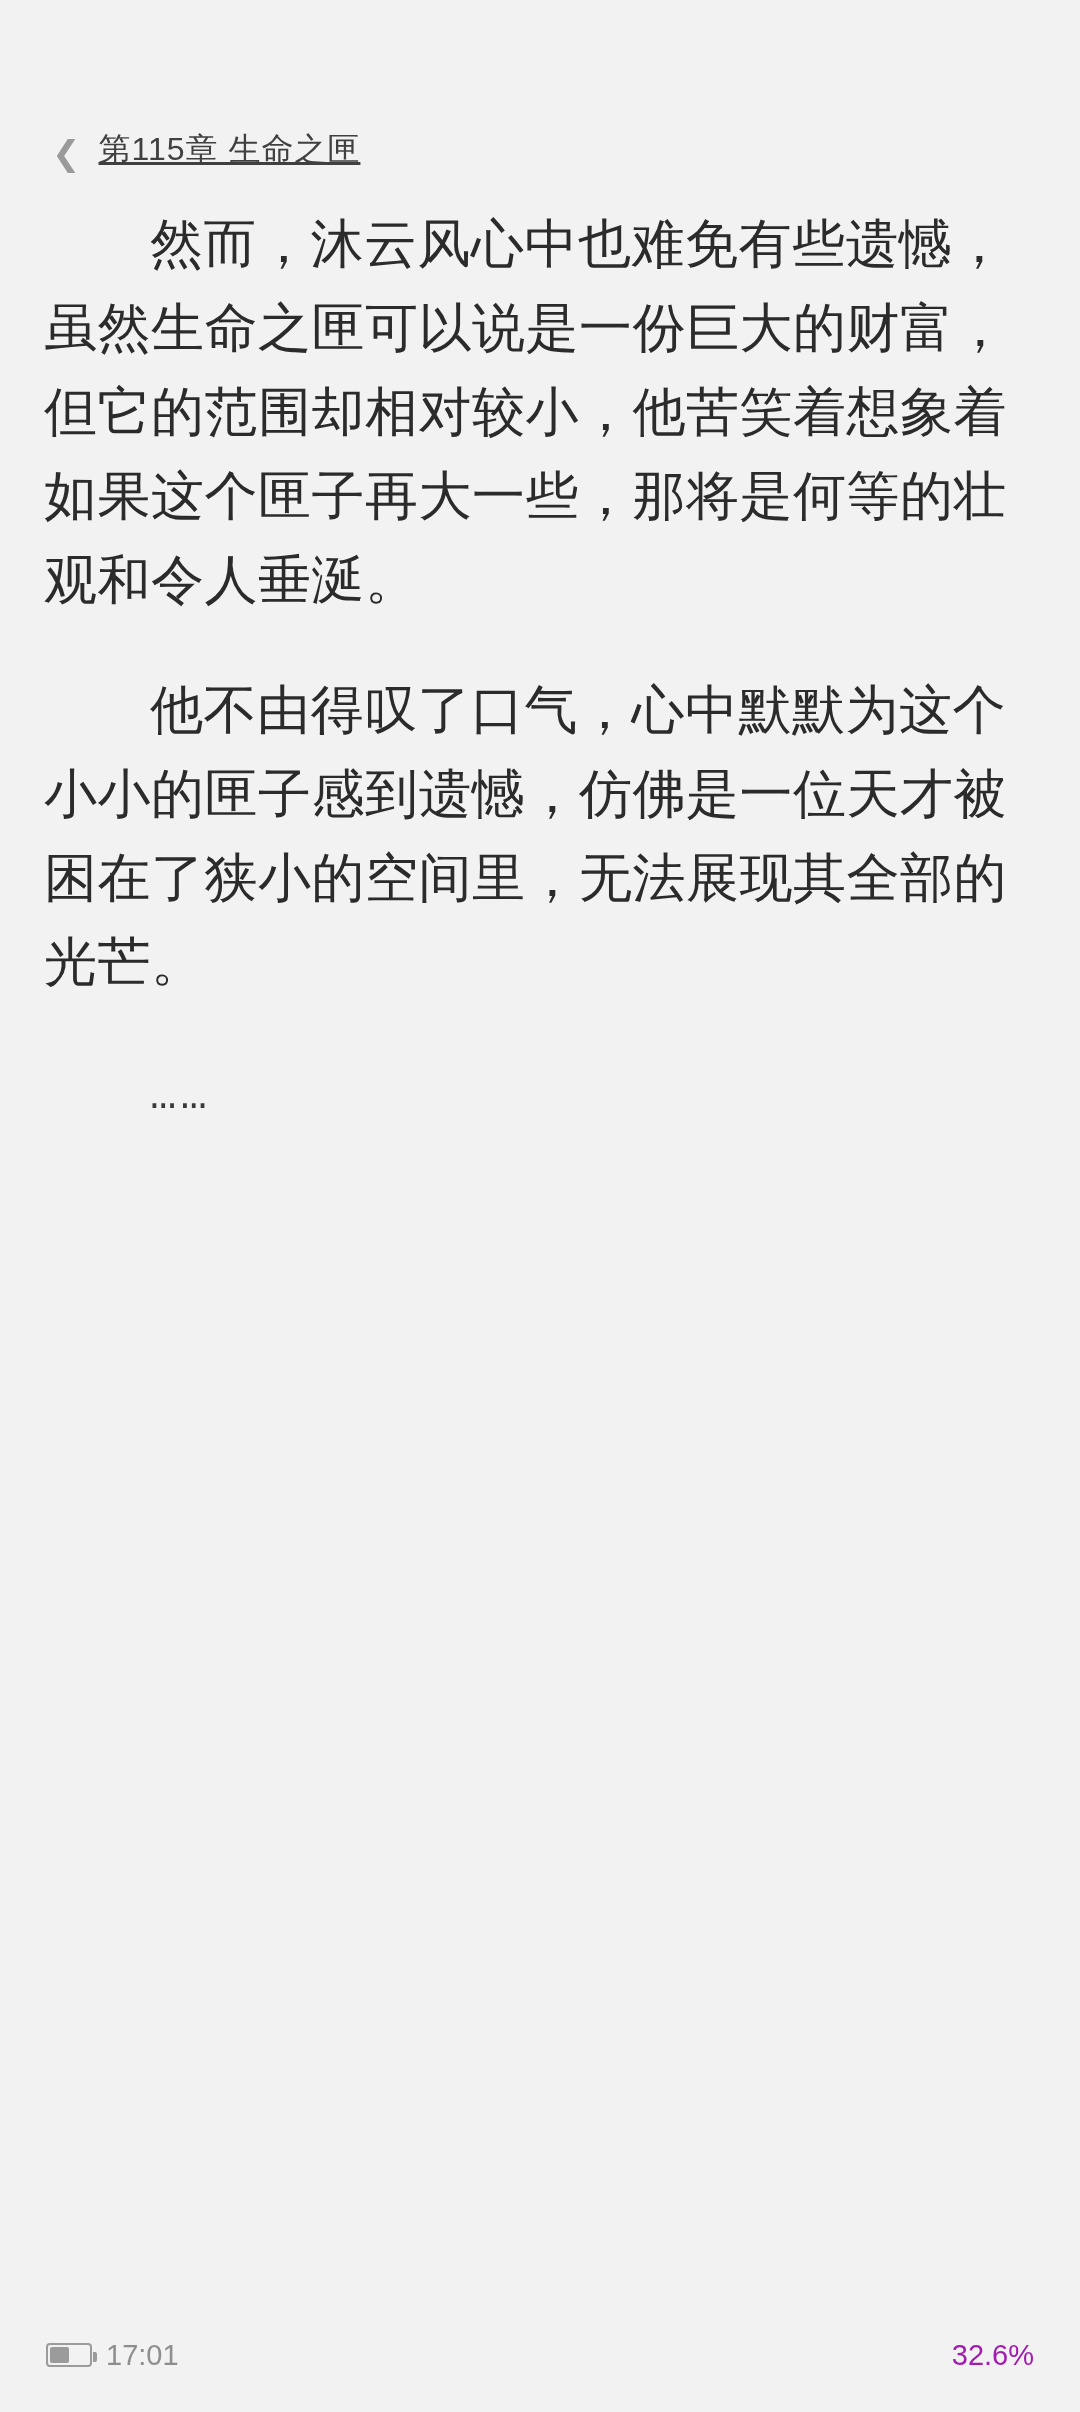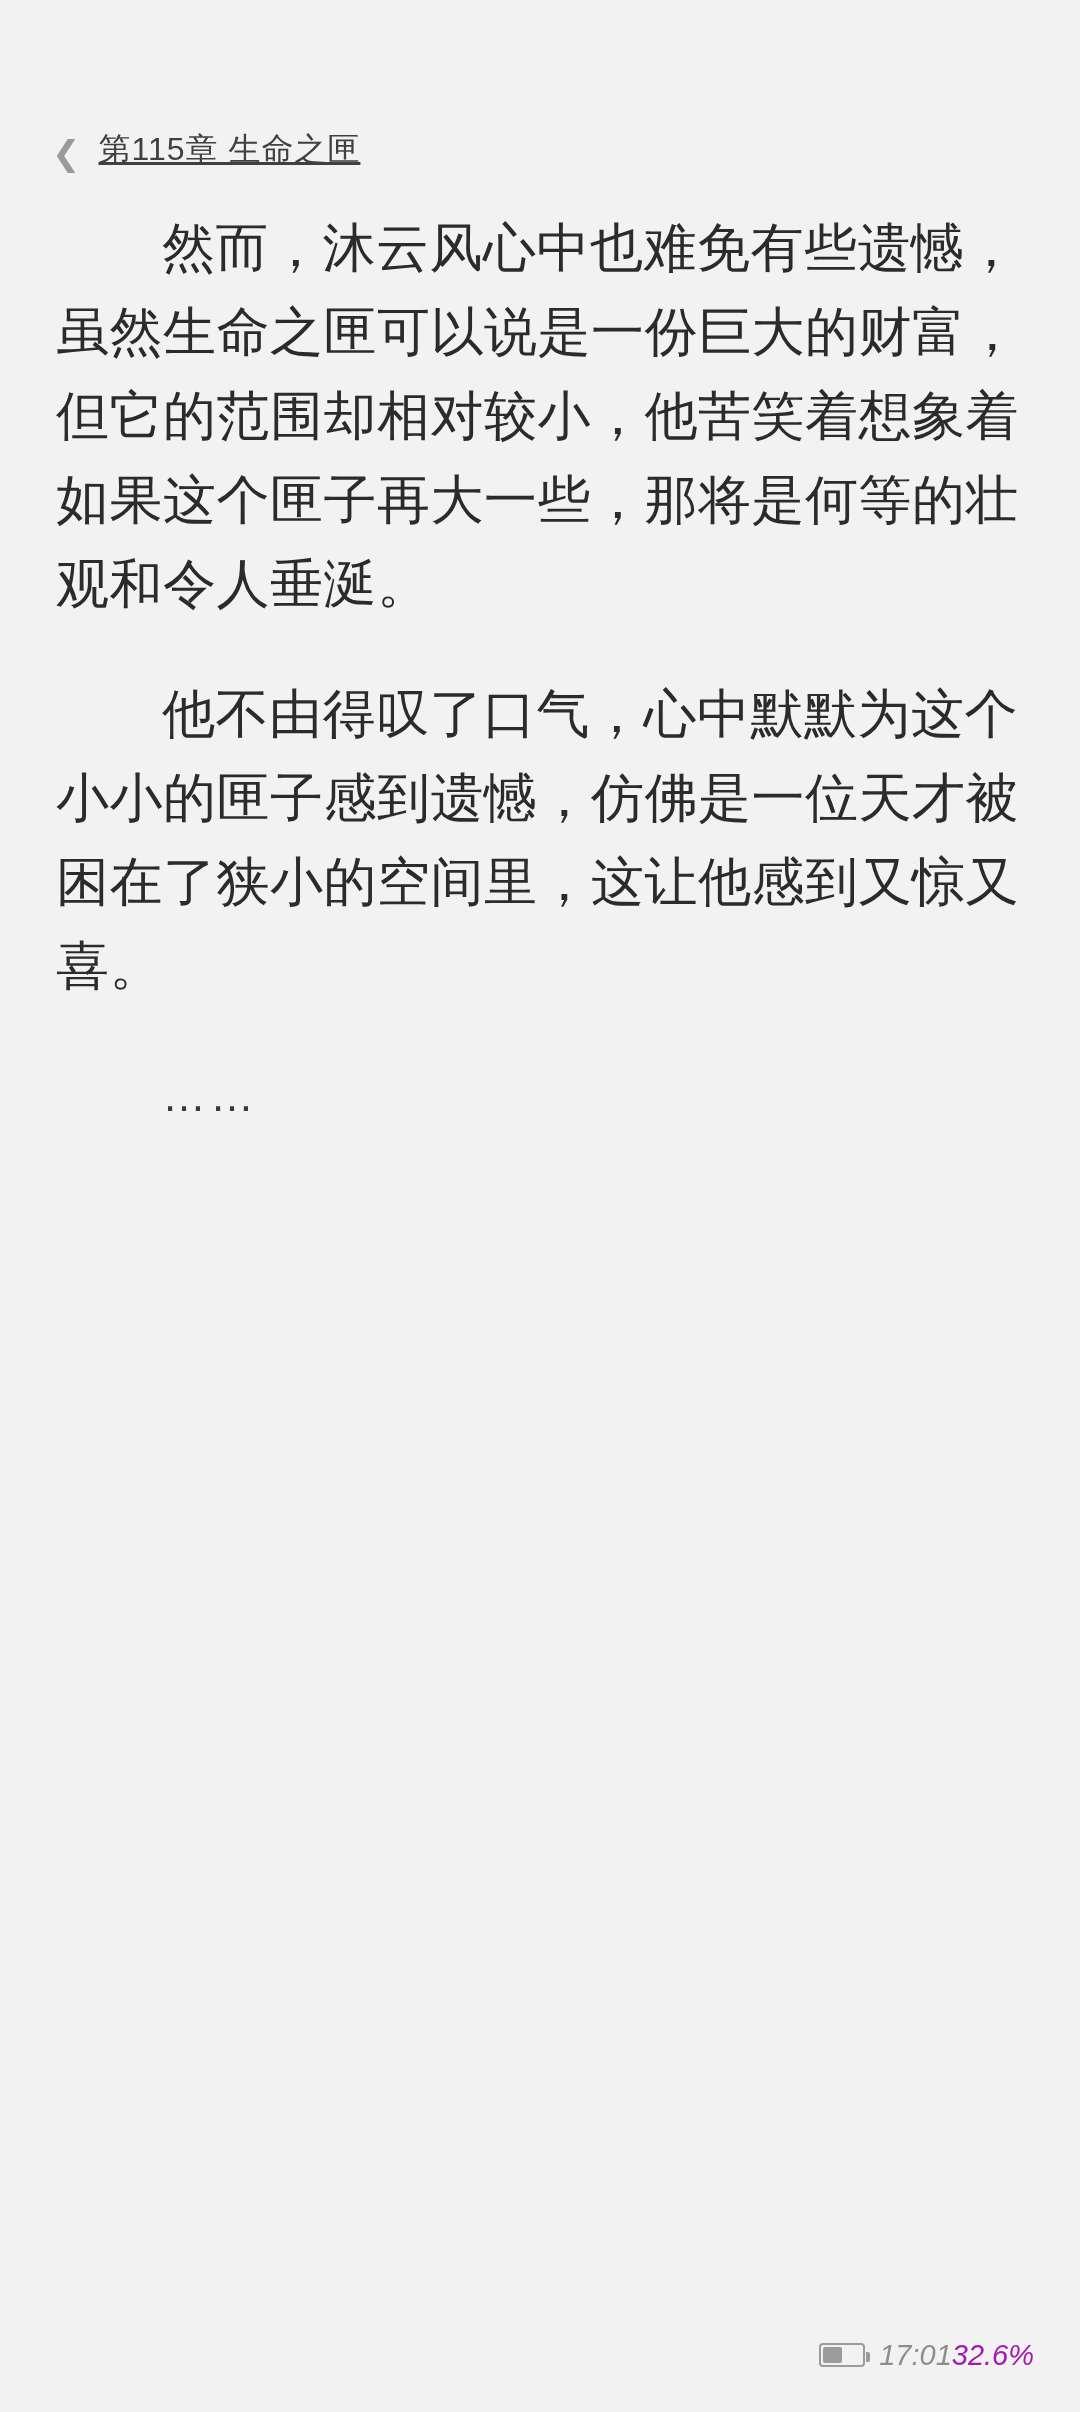--- a/index.html
+++ b/index.html
@@ -37,22 +37,23 @@
     font-size: 32px;
     color: #404040;
     letter-spacing: 1px;
     white-space: nowrap;
     text-decoration: underline;
   }
 
   
   .content {
     flex: 1 1 auto;
-    padding: 0 44px 0 56px;
+    padding: 0 44px 0 44px;
     overflow: hidden;
+    font-family: Liberation Mono, monospace;
   }
   .para {
     font-size: 53px;
     line-height: 84px;
     color: #2b2b2b;
     text-indent: 106px;
     margin-bottom: 46px;
     letter-spacing: 0.5px;
     word-break: break-all;
   }
@@ -61,25 +62,24 @@
     font-size: 44px;
     color: #3a3a3a;
     margin-bottom: 42px;
   }
 
   
   .bottombar {
     height: 96px;
     display: flex;
     align-items: center;
-    justify-content: flex-end;
+    justify-content: space-between;
     padding: 0 46px 18px 46px;
     font-size: 28px;
     color: #8e8e8e;
-    font-style: italic;
   }
   .bottom-left {
     display: flex;
     align-items: center;
     gap: 14px;
   }
   .battery {
     width: 46px;
     height: 24px;
     border: 2px solid #9b9b9b;
@@ -112,21 +112,21 @@
 
 <div id="reader">
 
   <div class="topbar">
     <span class="back-chevron">❮</span>
     <span class="chapter-title">第115章 生命之匣</span>
   </div>
 
   <div class="content">
     <p class="para">然而，沐云风心中也难免有些遗憾，虽然生命之匣可以说是一份巨大的财富，但它的范围却相对较小，他苦笑着想象着如果这个匣子再大一些，那将是何等的壮观和令人垂涎。</p>
-    <p class="para">他不由得叹了口气，心中默默为这个小小的匣子感到遗憾，仿佛是一位天才被困在了狭小的空间里，这让他感到又惊又喜。</p>
+    <p class="para">他不由得叹了口气，心中默默为这个小小的匣子感到遗憾，仿佛是一位天才被困在了狭小的空间里，无法展现其全部的光芒。</p>
     <p class="para ellipsis">……</p>
   </div>
 
   <div class="bottombar">
     <div class="bottom-left">
       <span class="battery">
           <span class="level"></span>
         </span>
       <span class="clock">17:01</span>
     </div>

